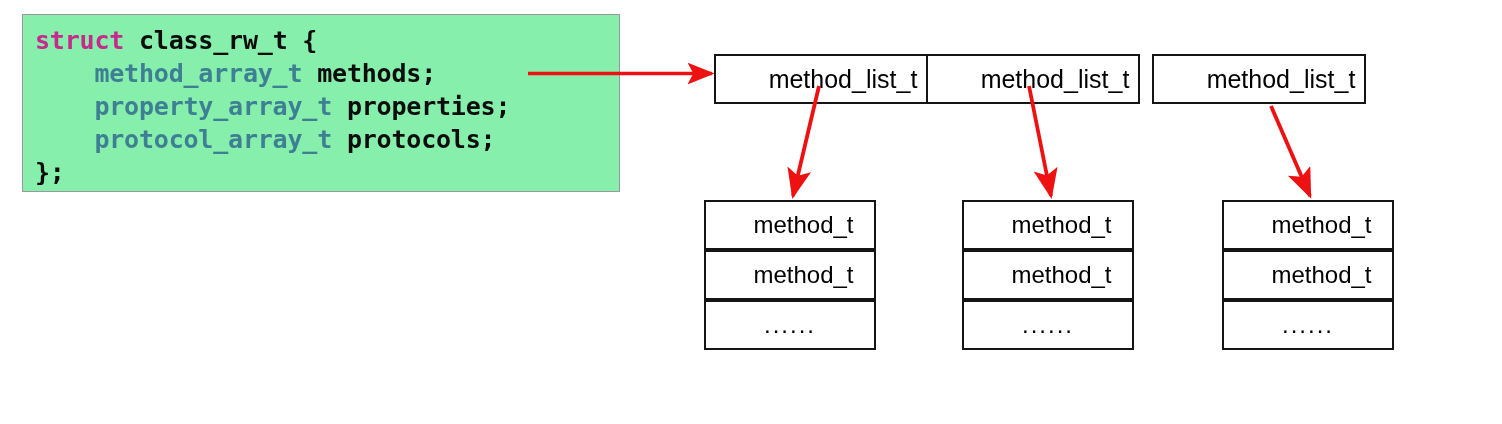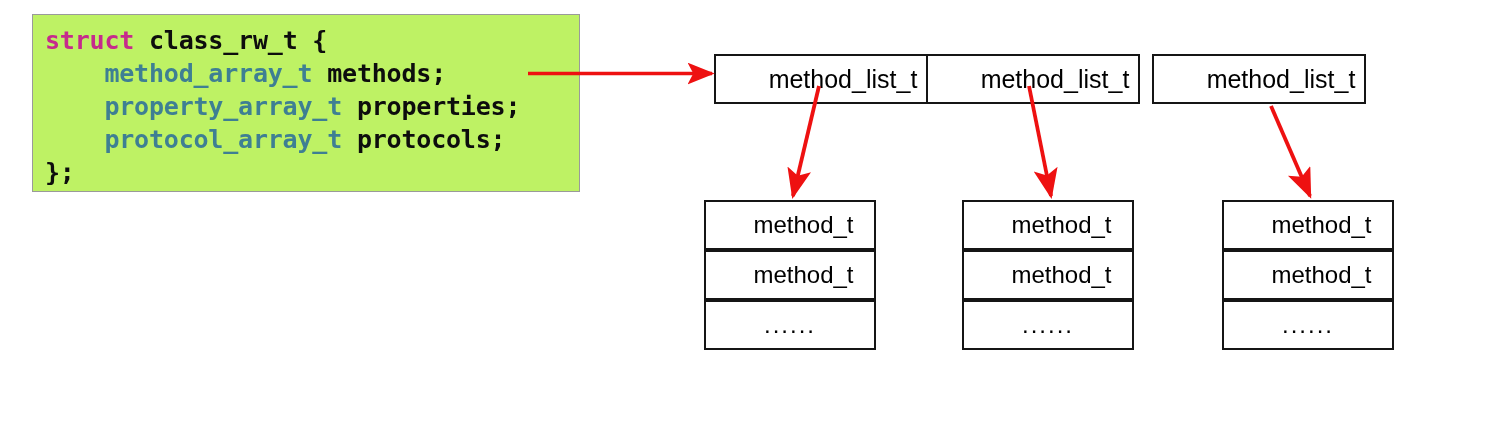--- a/index.html
+++ b/index.html
@@ -12,27 +12,27 @@
     width: 1502px;
     height: 424px;
     background: #ffffff;
     overflow: hidden;
     font-family: "Liberation Sans", sans-serif;
   }
 
   
   #code-block {
     position: absolute;
-    left: 32px;
+    left: 22px;
     top: 14px;
-    width: 548px;
+    width: 598px;
     height: 178px;
     box-sizing: border-box;
     border: 1px solid #9a9a9a;
-    background: #bef264;
+    background: #86efac;
   }
   #code-lines {
     position: absolute;
     left: 12px;
     top: 9px;
     font-family: "DejaVu Sans Mono", "Liberation Mono", monospace;
     font-size: 25px;
     line-height: 33px;
     white-space: pre;
     color: #000000;

